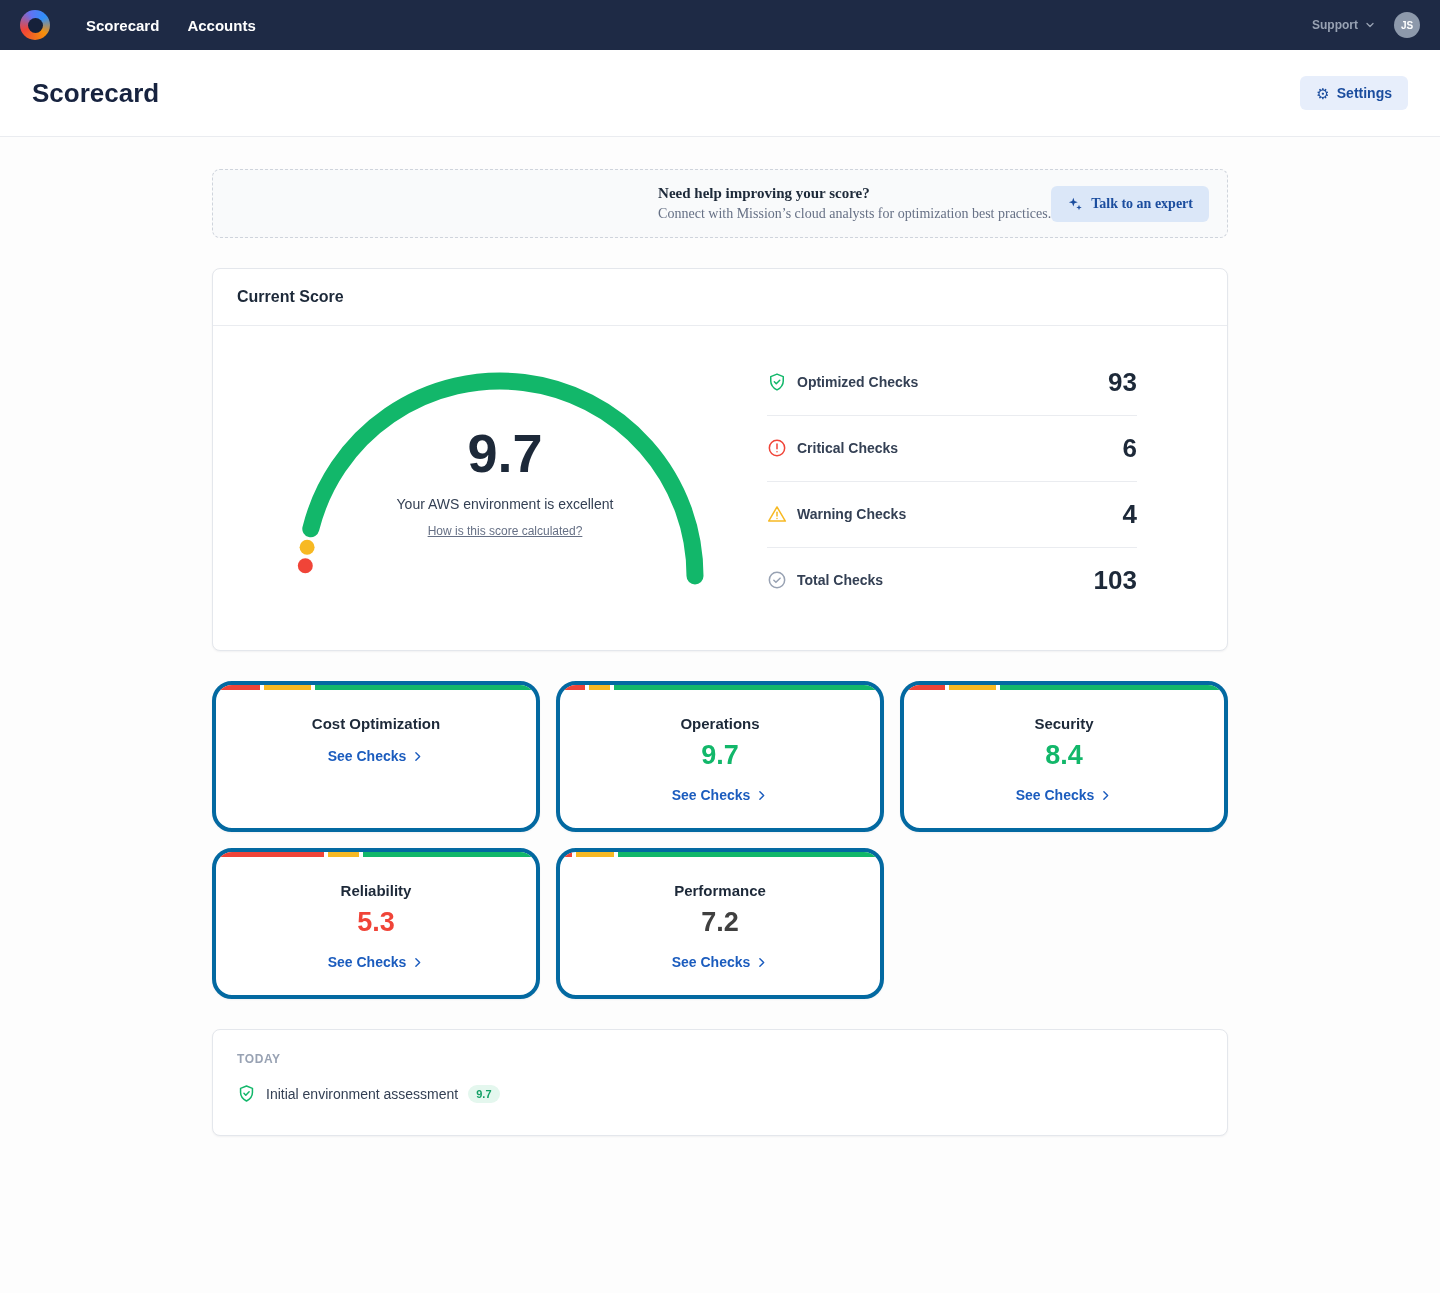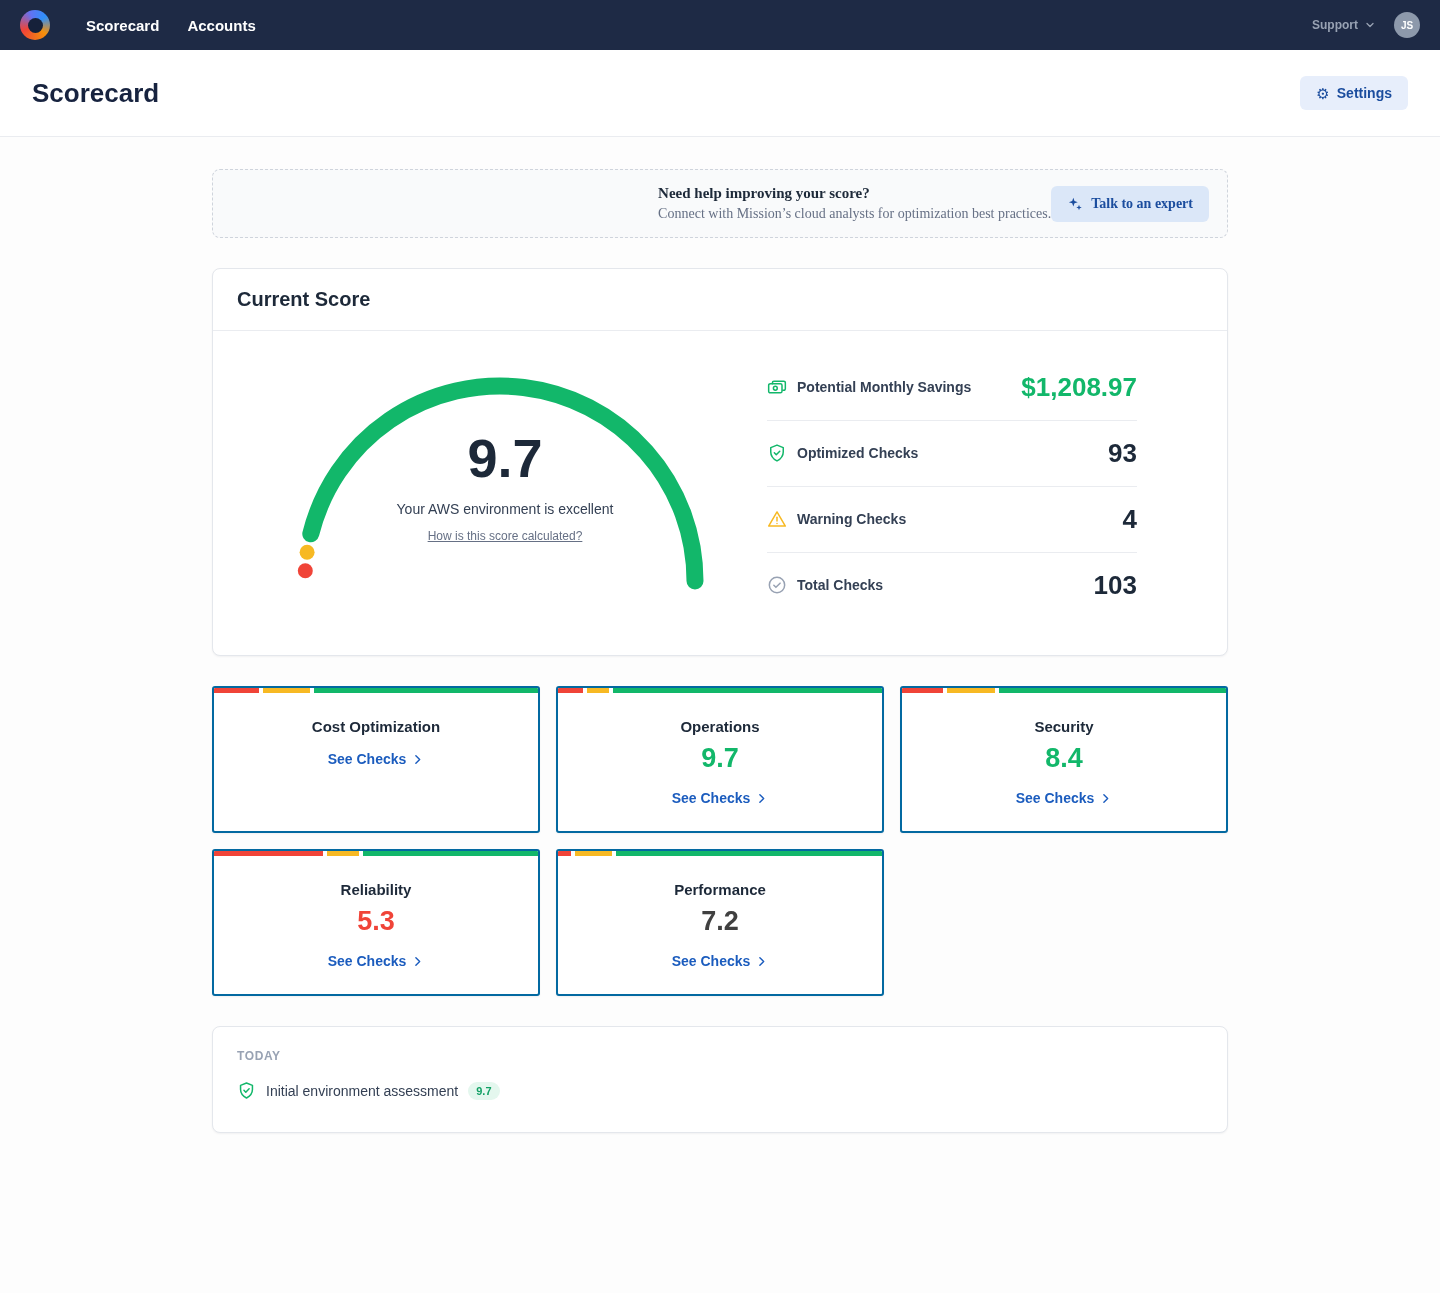--- a/index.html
+++ b/index.html
@@ -71,21 +71,21 @@
   
   .card {
     background: #fff; border: 1px solid #e4e7ec; border-radius: 8px;
     box-shadow: 0 1px 2px rgba(16,24,40,0.05);
   }
   .score-card { margin-top: 30px; }
   .card-header {
     padding: 19px 24px; border-bottom: 1px solid #eaecf0;
     display: flex; align-items: center; justify-content: space-between;
   }
-  .card-title { font-size: 20px; font-weight: 700; color: #1d2939; }
+  .card-title { font-size: 16px; font-weight: 700; color: #1d2939; }
 
   
   .score-body { display: flex; align-items: center; padding: 30px 90px 44px 30px; }
   .gauge-wrap { flex: 1; display: flex; justify-content: center; }
   .gauge { position: relative; width: 440px; height: 250px; }
   .gauge-overlay { position: absolute; left: 0; right: 0; top: 70px; text-align: center; }
   .gauge-score { font-size: 54px; font-weight: 700; color: #1d2939; line-height: 1; }
   .gauge-desc { margin-top: 16px; font-size: 14px; color: #344054; }
   .gauge-desc b { font-weight: 400; }
   .gauge-link { display: inline-block; margin-top: 12px; font-size: 12px; color: #667085; text-decoration: underline; cursor: pointer; }
@@ -99,21 +99,21 @@
   .stat-row:last-child { border-bottom: none; padding-bottom: 4px; }
   .stat-left { display: flex; align-items: center; gap: 10px; }
   .stat-icon { display: inline-flex; }
   .stat-label { font-size: 14px; font-weight: 600; color: #344054; }
   .stat-value { font-size: 26px; font-weight: 700; color: #1d2939; }
   .stat-value.savings { color: #12b76a; }
 
   
   .cat-grid { display: grid; grid-template-columns: repeat(3, 1fr); gap: 16px; margin-top: 30px; }
   .cat-card {
-    position: relative; background: #fff; border: 2px solid #0369a1; border-radius: 3px;
+    position: relative; background: #fff; border: 4px solid #0369a1; border-radius: 20px;
     box-shadow: 0 1px 2px rgba(16,24,40,0.05);
     padding: 30px 20px 24px; text-align: center; overflow: hidden;
   }
   .cat-bar { position: absolute; top: 0; left: 0; right: 0; height: 5px; display: flex; gap: 4px; }
   .cat-bar span { height: 100%; display: block; }
   .seg-red { background: #f04438; }
   .seg-yellow { background: #f7b923; }
   .seg-green { background: #12b76a; flex: 1; }
   .cat-name { font-size: 15px; font-weight: 600; color: #1d2939; }
   .cat-score { font-size: 27px; font-weight: 700; margin-top: 8px; color: #12b76a; }
@@ -202,47 +202,47 @@
             <div class="gauge-desc">
               <span>Your AWS environment is </span><b>excellent</b>
             </div>
             <a class="gauge-link">How is this score calculated?</a>
           </div>
         </div>
       </div>
 
       <div class="stats">
 
-        <div class="stat-row">
-          <div class="stat-left">
-            <span class="stat-icon">
-              <svg width="20" height="20" viewBox="0 0 24 24" fill="none" stroke="#12b76a" stroke-width="1.8" stroke-linecap="round" stroke-linejoin="round">
-                  <rect x="2" y="8" width="16" height="11" rx="2"></rect>
-                  <circle cx="10" cy="13.5" r="2.3"></circle>
-                  <path d="M6.5 8V6.8A1.8 1.8 0 0 1 8.3 5h11.9A1.8 1.8 0 0 1 22 6.8v7.4a1.8 1.8 0 0 1-1.8 1.8H19"></path>
-                </svg>
-            </span>
-            <span class="stat-label">Potential Monthly Savings</span>
-          </div>
-          <span class="stat-value savings">$1,208.97</span>
-        </div>
 
         <div class="stat-row">
           <div class="stat-left">
             <span class="stat-icon">
               <svg width="20" height="20" viewBox="0 0 24 24" fill="none" stroke="#12b76a" stroke-width="1.8" stroke-linecap="round" stroke-linejoin="round">
                   <path d="M12 2.5l7.5 3v5.2c0 4.8-3.2 8.5-7.5 10.8-4.3-2.3-7.5-6-7.5-10.8V5.5z"></path>
                   <path d="M8.8 11.8l2.3 2.3 4.2-4.2"></path>
                 </svg>
             </span>
             <span class="stat-label">Optimized Checks</span>
           </div>
           <span class="stat-value">93</span>
         </div>
 
+        <div class="stat-row">
+          <div class="stat-left">
+            <span class="stat-icon">
+              <svg width="20" height="20" viewBox="0 0 24 24" fill="none" stroke="#f04438" stroke-width="1.8" stroke-linecap="round">
+                  <circle cx="12" cy="12" r="9.2"></circle>
+                  <line x1="12" y1="7.2" x2="12" y2="12.8"></line>
+                  <line x1="12" y1="16.4" x2="12" y2="16.5"></line>
+                </svg>
+            </span>
+            <span class="stat-label">Critical Checks</span>
+          </div>
+          <span class="stat-value">6</span>
+        </div>
 
         <div class="stat-row">
           <div class="stat-left">
             <span class="stat-icon">
               <svg width="20" height="20" viewBox="0 0 24 24" fill="none" stroke="#f7b923" stroke-width="1.8" stroke-linecap="round" stroke-linejoin="round">
                   <path d="M12 3.5L22 20.5H2z"></path>
                   <line x1="12" y1="10" x2="12" y2="14.5"></line>
                   <line x1="12" y1="17.3" x2="12" y2="17.4"></line>
                 </svg>
             </span>

